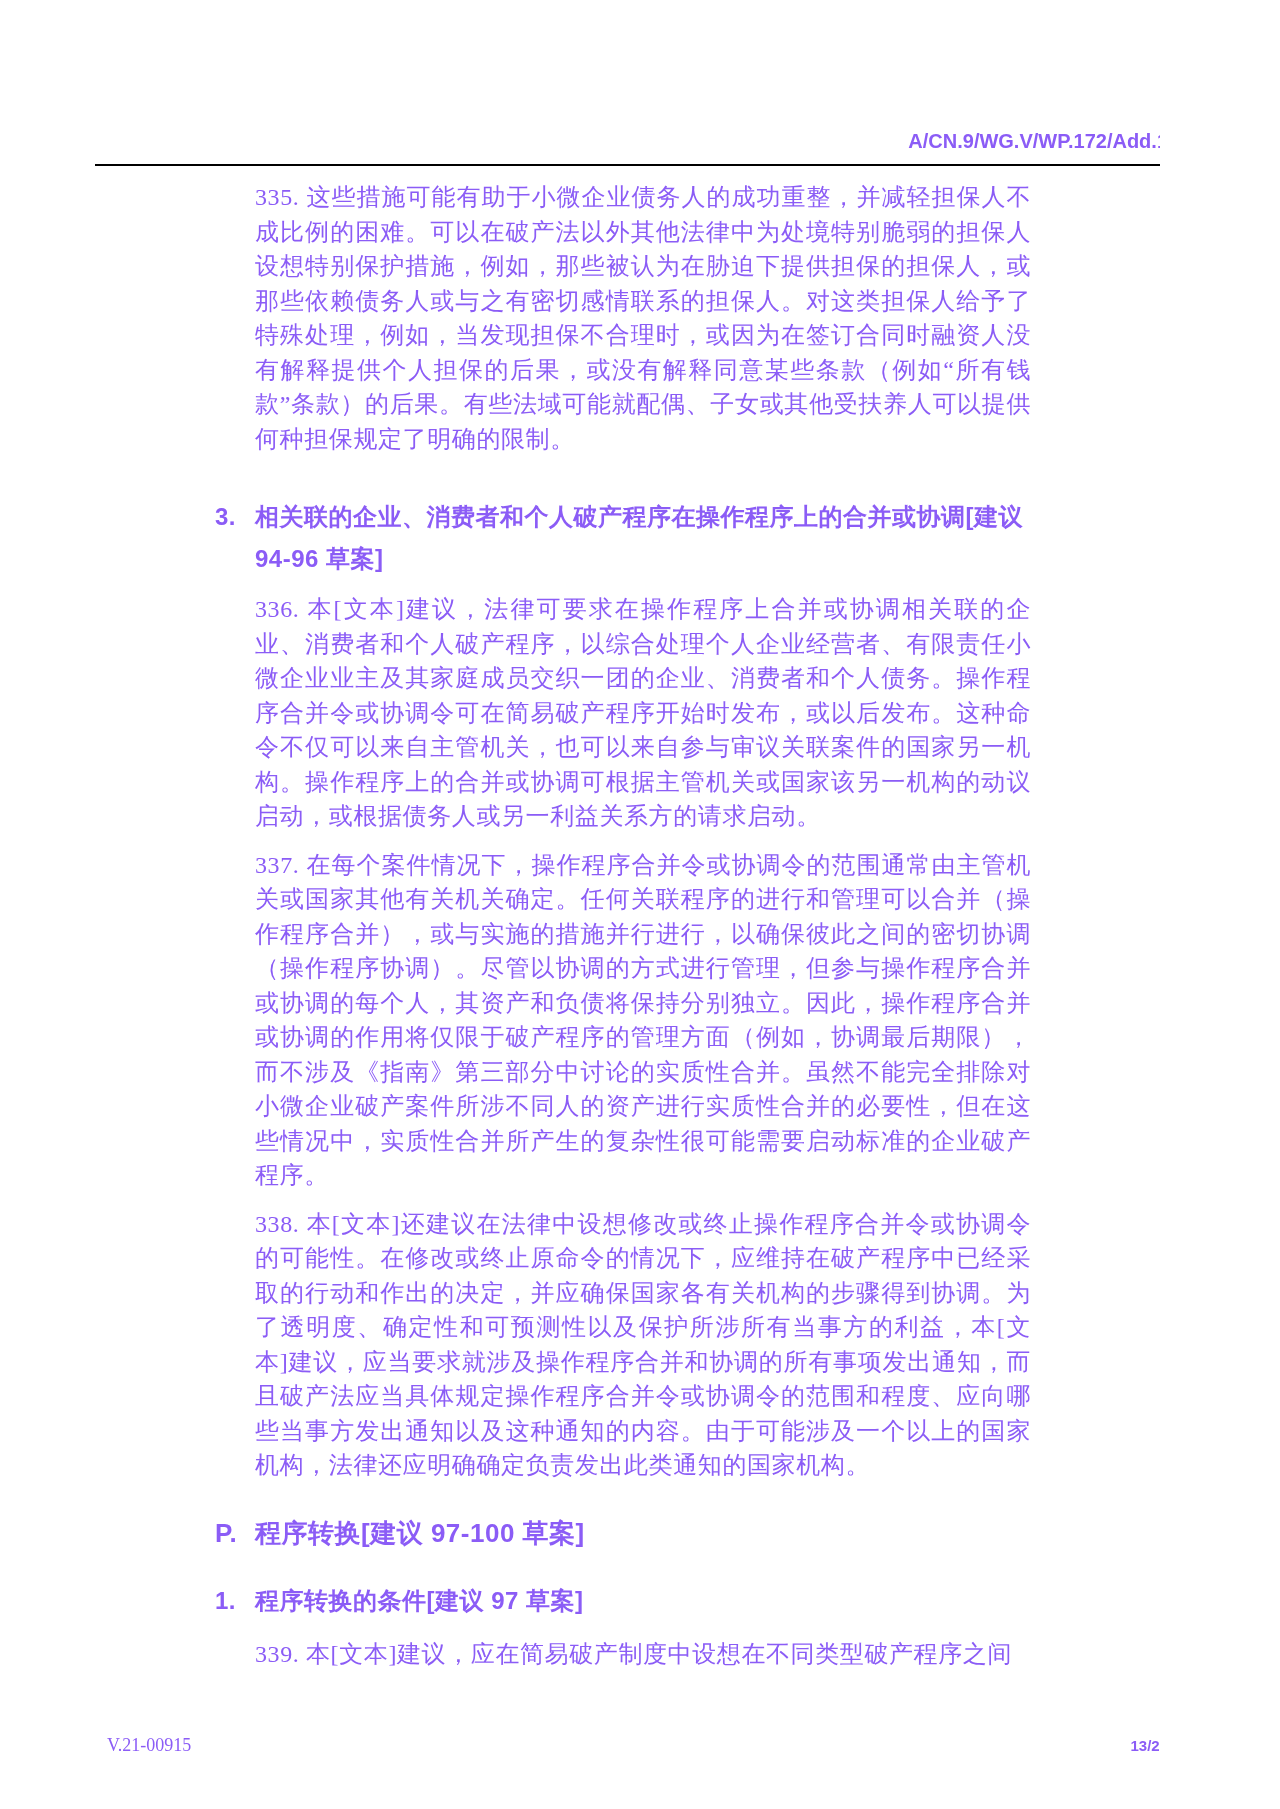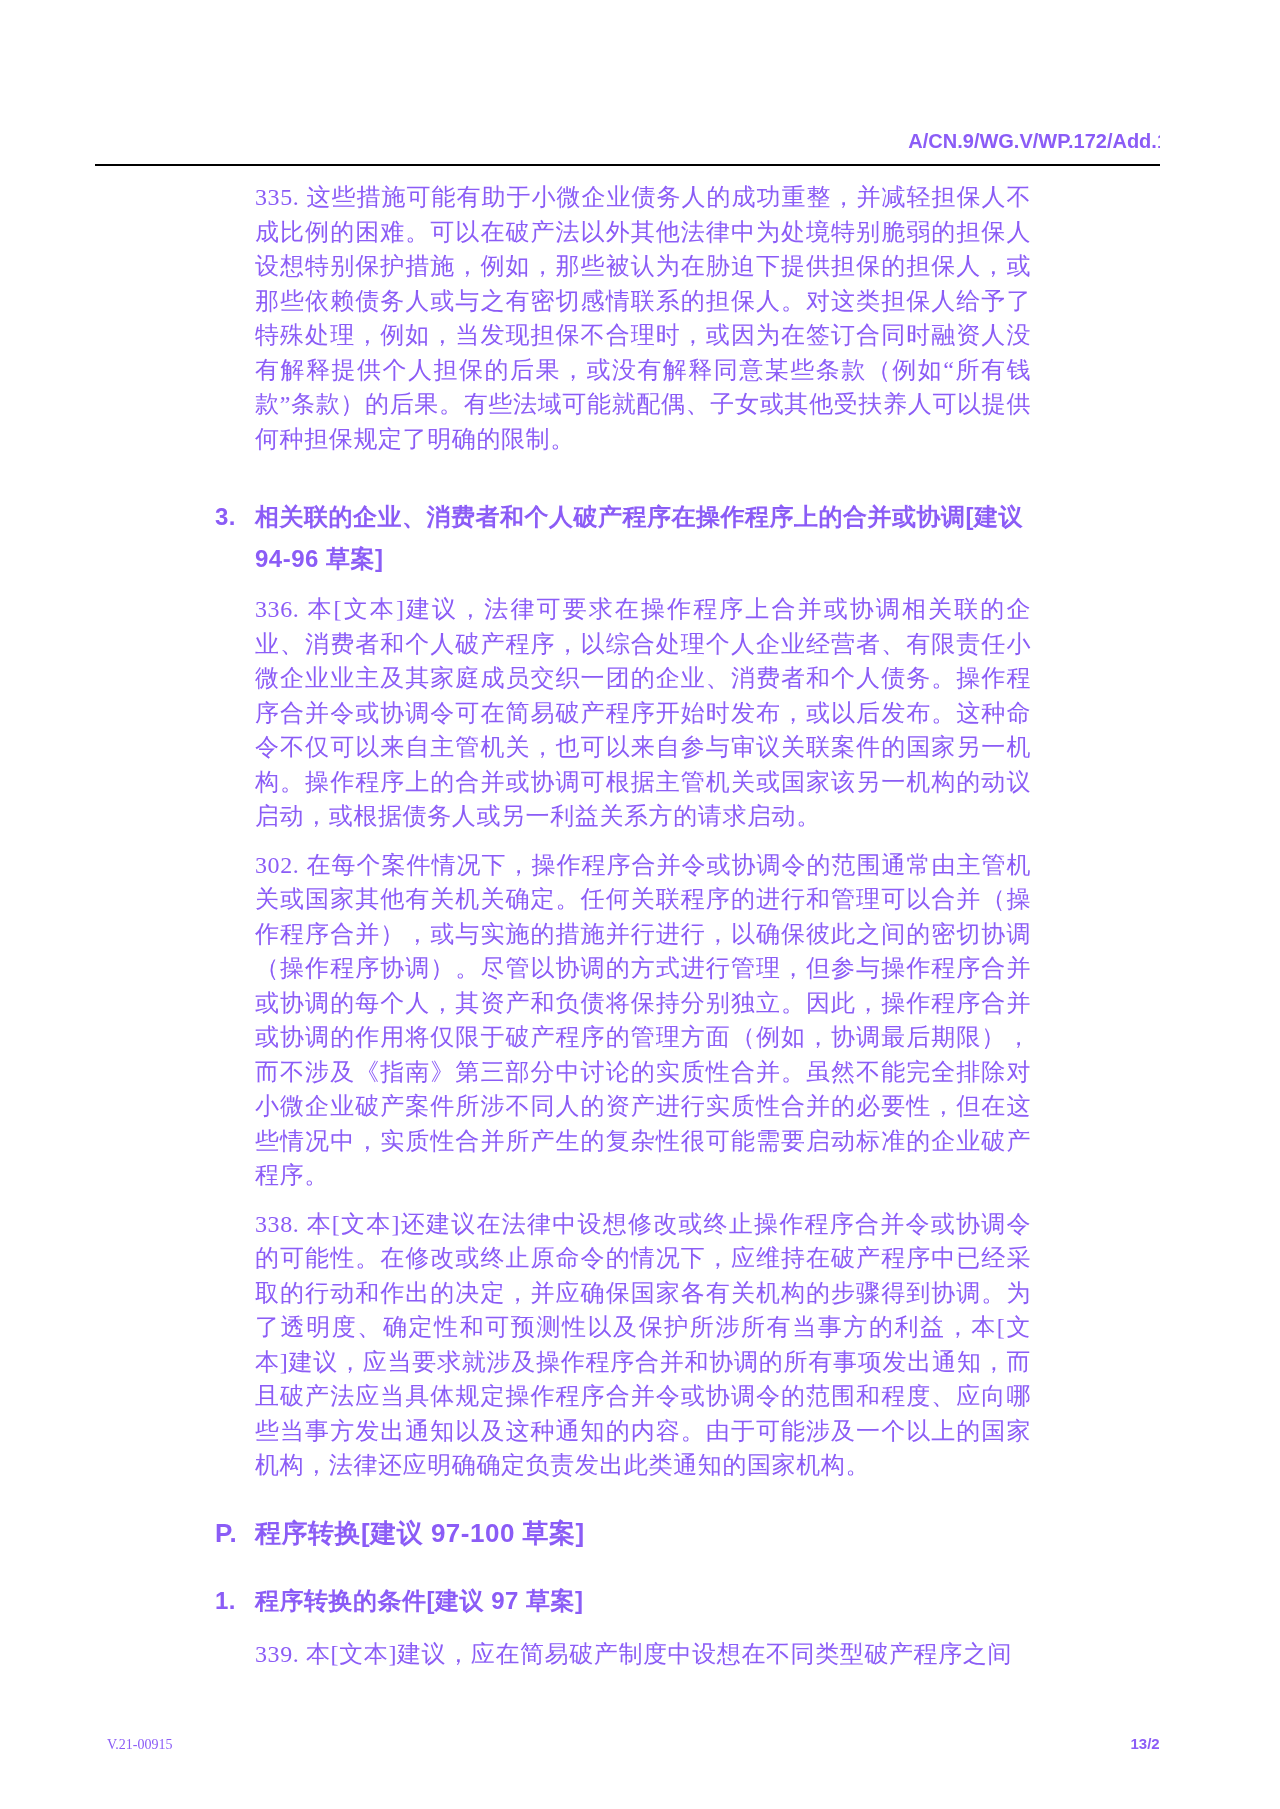--- a/index.html
+++ b/index.html
@@ -57,21 +57,21 @@
     position: absolute;
     top: 1706px;
     left: 95px;
     width: 1073px;
     display: flex;
     justify-content: space-between;
     align-items: baseline;
   }
   .footer-id {
     font-family: "Liberation Serif", "DejaVu Serif", serif;
-    font-size: 14px;
+    font-size: 18px;
     padding-left: 12px;
   }
   .footer-page {
     font-family: "Liberation Sans", sans-serif;
     font-weight: 700;
     font-size: 15px;
   }
 </style>
 </head>
 <body>
@@ -87,21 +87,21 @@
 
     <p class="para">335. 这些措施可能有助于小微企业债务人的成功重整，并减轻担保人不成比例的困难。可以在破产法以外其他法律中为处境特别脆弱的担保人设想特别保护措施，例如，那些被认为在胁迫下提供担保的担保人，或那些依赖债务人或与之有密切感情联系的担保人。对这类担保人给予了特殊处理，例如，当发现担保不合理时，或因为在签订合同时融资人没有解释提供个人担保的后果，或没有解释同意某些条款（例如“所有钱款”条款）的后果。有些法域可能就配偶、子女或其他受扶养人可以提供何种担保规定了明确的限制。</p>
 
     <div class="heading h3">
       <span class="h-num">3.</span>
       <span class="h-title">相关联的企业、消费者和个人破产程序在操作程序上的合并或协调[建议 94-96 草案]</span>
     </div>
 
     <p class="para">336. 本[文本]建议，法律可要求在操作程序上合并或协调相关联的企业、消费者和个人破产程序，以综合处理个人企业经营者、有限责任小微企业业主及其家庭成员交织一团的企业、消费者和个人债务。操作程序合并令或协调令可在简易破产程序开始时发布，或以后发布。这种命令不仅可以来自主管机关，也可以来自参与审议关联案件的国家另一机构。操作程序上的合并或协调可根据主管机关或国家该另一机构的动议启动，或根据债务人或另一利益关系方的请求启动。</p>
 
-    <p class="para">302. 在每个案件情况下，操作程序合并令或协调令的范围通常由主管机关或国家其他有关机关确定。任何关联程序的进行和管理可以合并（操作程序合并），或与实施的措施并行进行，以确保彼此之间的密切协调（操作程序协调）。尽管以协调的方式进行管理，但参与操作程序合并或协调的每个人，其资产和负债将保持分别独立。因此，操作程序合并或协调的作用将仅限于破产程序的管理方面（例如，协调最后期限），而不涉及《指南》第三部分中讨论的实质性合并。虽然不能完全排除对小微企业破产案件所涉不同人的资产进行实质性合并的必要性，但在这些情况中，实质性合并所产生的复杂性很可能需要启动标准的企业破产程序。</p>
+    <p class="para">337. 在每个案件情况下，操作程序合并令或协调令的范围通常由主管机关或国家其他有关机关确定。任何关联程序的进行和管理可以合并（操作程序合并），或与实施的措施并行进行，以确保彼此之间的密切协调（操作程序协调）。尽管以协调的方式进行管理，但参与操作程序合并或协调的每个人，其资产和负债将保持分别独立。因此，操作程序合并或协调的作用将仅限于破产程序的管理方面（例如，协调最后期限），而不涉及《指南》第三部分中讨论的实质性合并。虽然不能完全排除对小微企业破产案件所涉不同人的资产进行实质性合并的必要性，但在这些情况中，实质性合并所产生的复杂性很可能需要启动标准的企业破产程序。</p>
 
     <p class="para">338. 本[文本]还建议在法律中设想修改或终止操作程序合并令或协调令的可能性。在修改或终止原命令的情况下，应维持在破产程序中已经采取的行动和作出的决定，并应确保国家各有关机构的步骤得到协调。为了透明度、确定性和可预测性以及保护所涉所有当事方的利益，本[文本]建议，应当要求就涉及操作程序合并和协调的所有事项发出通知，而且破产法应当具体规定操作程序合并令或协调令的范围和程度、应向哪些当事方发出通知以及这种通知的内容。由于可能涉及一个以上的国家机构，法律还应明确确定负责发出此类通知的国家机构。</p>
 
     <div class="heading hP">
       <span class="h-num">P.</span>
       <span class="h-title">程序转换[建议 97-100 草案]</span>
     </div>
 
     <div class="heading h1">
       <span class="h-num">1.</span>

